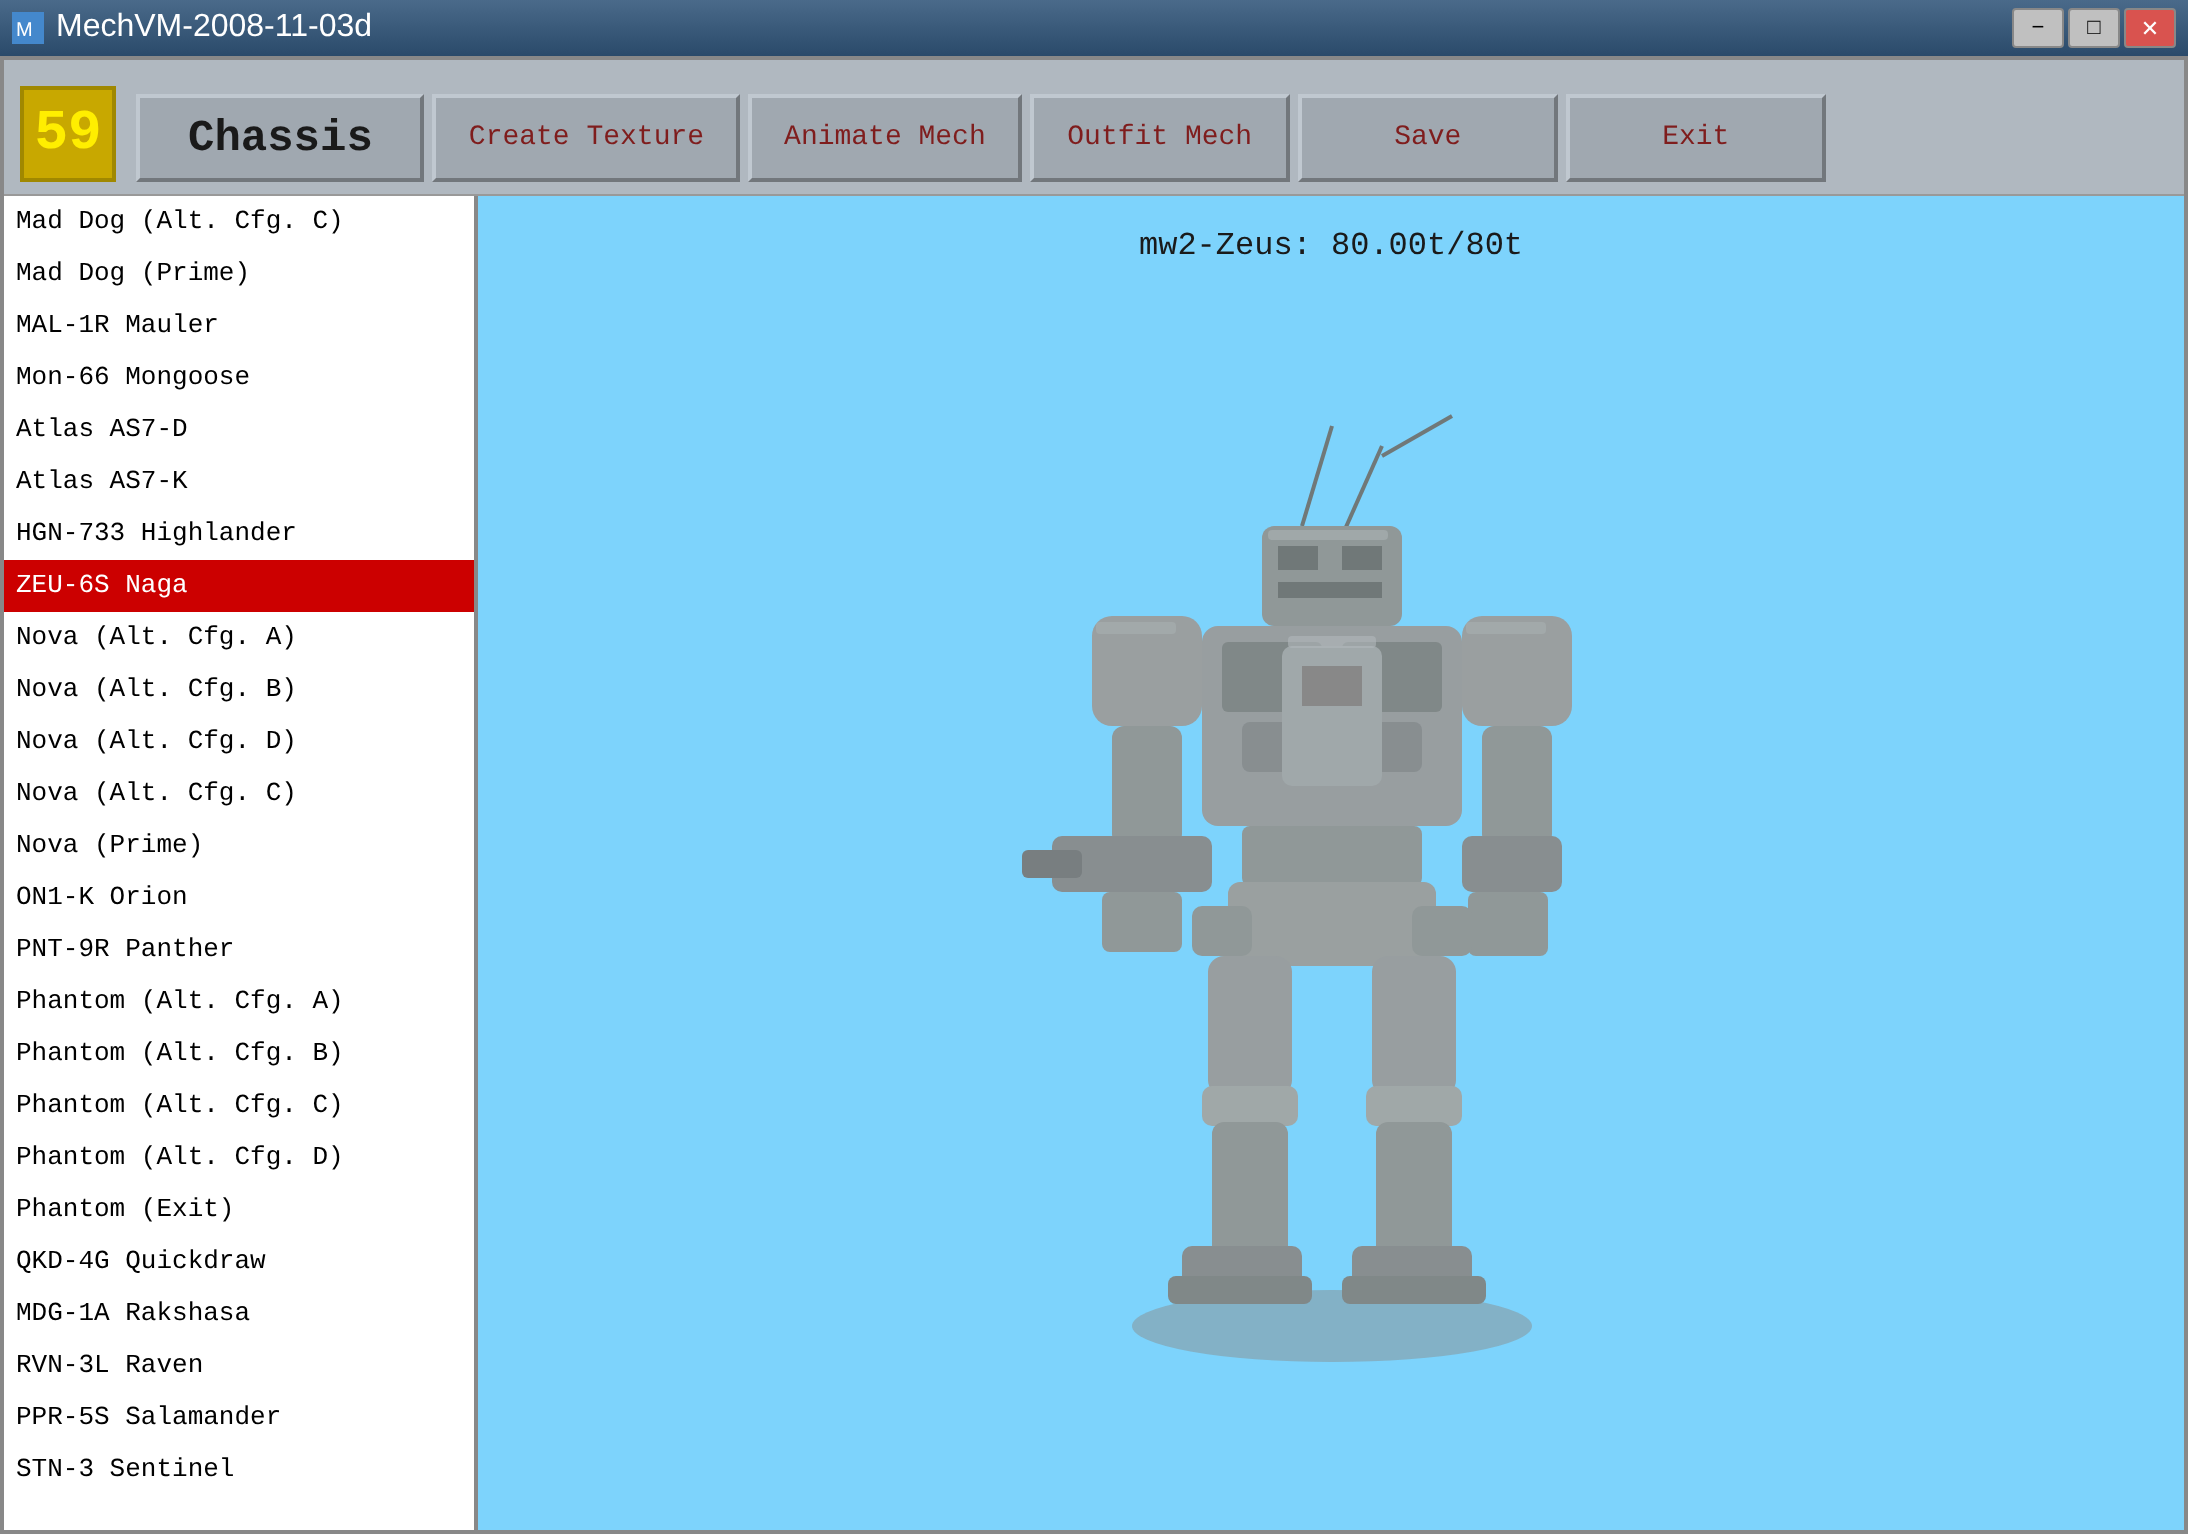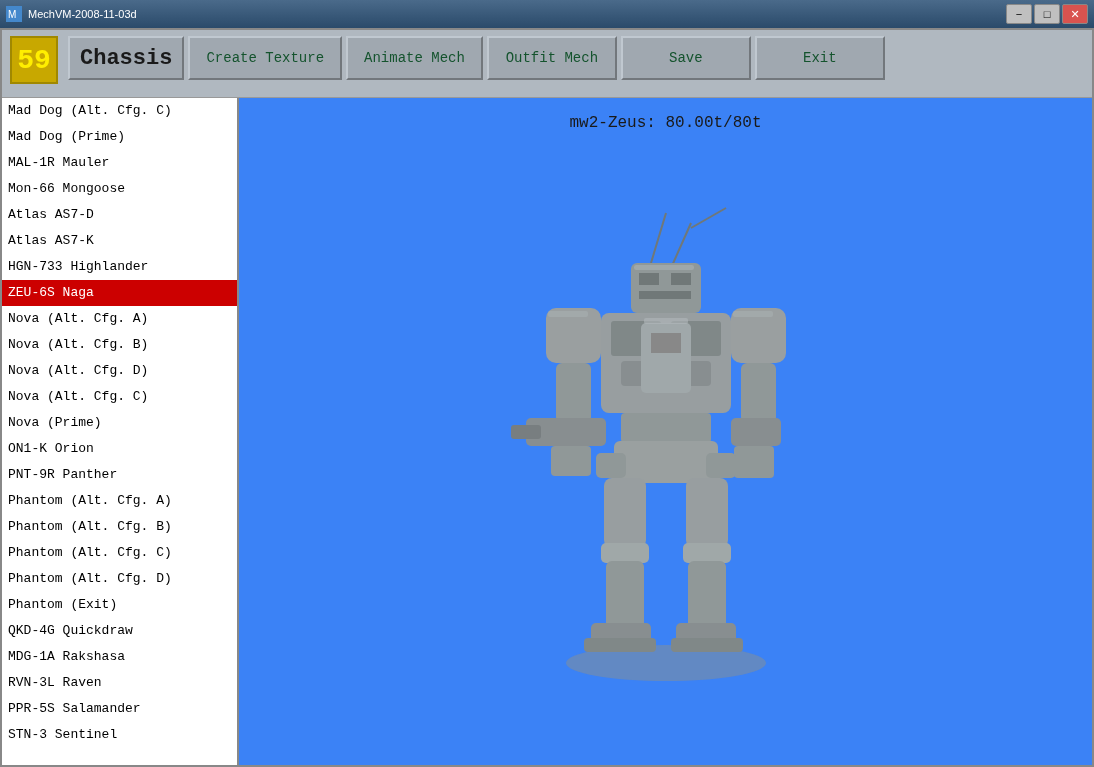--- a/index.html
+++ b/index.html
@@ -18,21 +18,21 @@
       padding: 0 6px;
       user-select: none;
     }
     .title-bar-icon {
       width: 16px;
       height: 16px;
       margin-right: 6px;
     }
     .title-bar-text {
       color: white;
-      font-size: 11px;
+      font-size: 16px;
       flex: 1;
       font-family: 'Segoe UI', Arial, sans-serif;
     }
     .title-bar-controls {
       display: flex;
       gap: 2px;
     }
     .title-btn {
       width: 26px;
       height: 20px;
@@ -50,21 +50,21 @@
     .main-window {
       background: #b0b8c0;
       width: 1094px;
       height: 739px;
       display: flex;
       flex-direction: column;
       border: 2px solid #888;
     }
     .toolbar {
       display: flex;
-      align-items: flex-start;
+      align-items: flex-end;
       background: #b0b8c0;
       padding: 6px 8px;
       gap: 4px;
       border-bottom: 1px solid #999;
       height: 68px;
     }
     .badge {
       background: #c8a800;
       color: #ffee00;
       font-size: 28px;
@@ -75,36 +75,36 @@
       display: flex;
       align-items: center;
       justify-content: center;
       border: 2px solid #a08800;
       margin-right: 6px;
       flex-shrink: 0;
     }
     .toolbar-btn {
       background: #a0a8b0;
       border: 2px outset #c0c8d0;
-      color: #14532d;
+      color: #7f1d1d;
       font-family: 'Courier New', Courier, monospace;
       font-size: 14px;
       padding: 4px 16px;
       cursor: pointer;
       min-width: 130px;
       height: 44px;
       text-align: center;
       white-space: nowrap;
     }
     .chassis-label {
       font-family: 'Courier New', Courier, monospace;
       font-size: 22px;
       font-weight: bold;
       color: #1a1a1a;
-      padding: 8px 10px;
+      padding: 8px 24px;
       background: #a0a8b0;
       border: 2px outset #c0c8d0;
       height: 44px;
       display: flex;
       align-items: center;
     }
     .content-area {
       display: flex;
       flex: 1;
       overflow: hidden;
@@ -141,21 +141,21 @@
       cursor: pointer;
       white-space: nowrap;
       line-height: 20px;
     }
     .list-item.selected {
       background: #cc0000;
       color: #ffffff;
     }
     .view-panel {
       flex: 1;
-      background: #3b82f6;
+      background: #7dd3fc;
       display: flex;
       flex-direction: column;
       align-items: center;
       position: relative;
     }
     .model-label {
       font-family: 'Courier New', Courier, monospace;
       font-size: 16px;
       color: #1a1a1a;
       margin-top: 16px;

